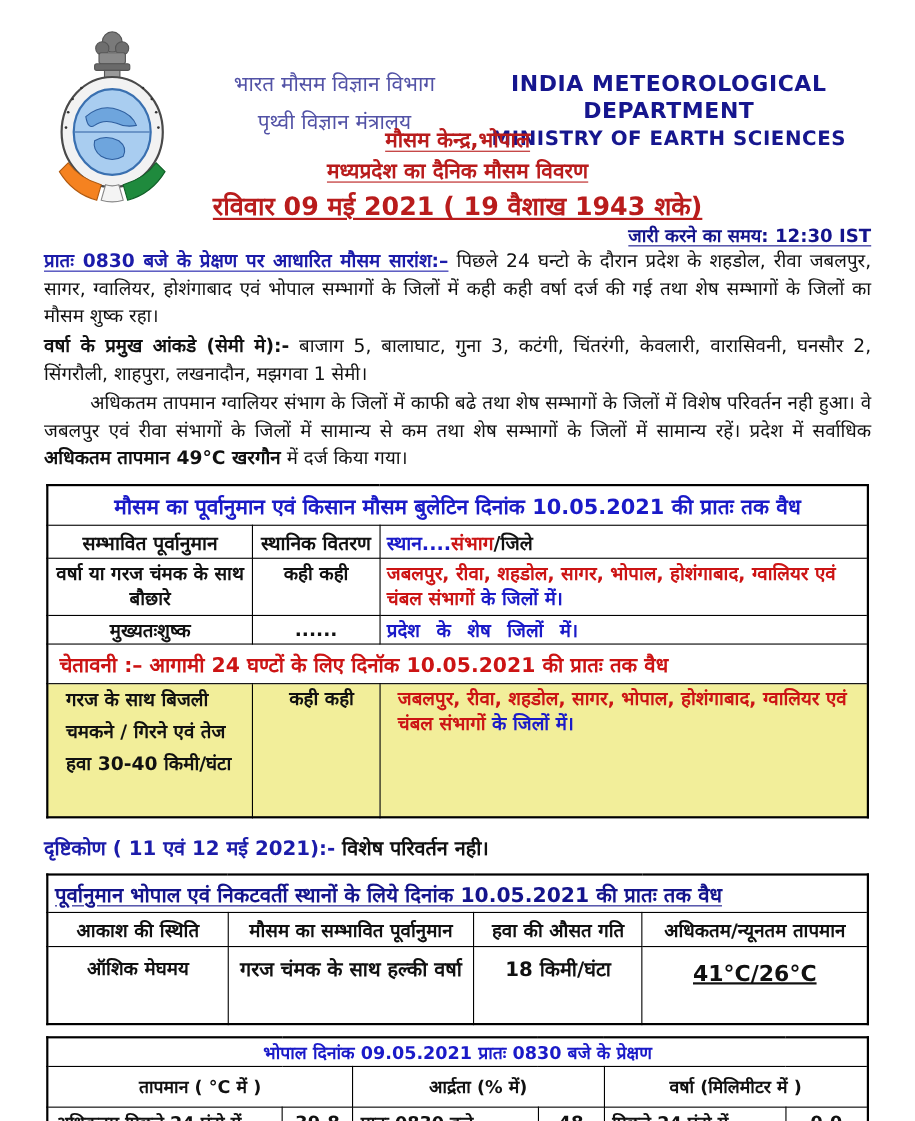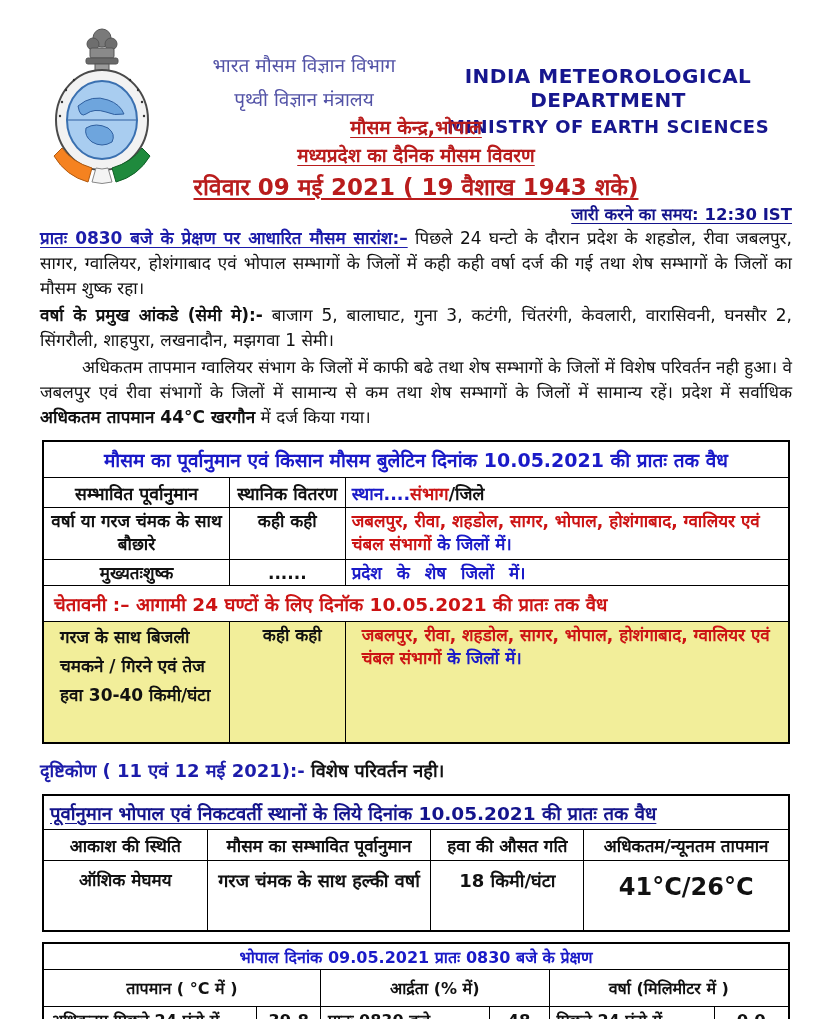--- a/index.html
+++ b/index.html
@@ -8,21 +8,21 @@
     width:832px;height:1019px;
     background:#ffffff;
     overflow:hidden;
     font-family:"DejaVu Sans","Liberation Sans",sans-serif;
     color:#111;
   }
   
   .hdr{position:relative;height:224px;}
   .logo{position:absolute;left:46px;top:24px;width:112px;height:172px;}
   .org-hi{
-    position:absolute;left:168px;top:48px;width:272px;
+    position:absolute;left:168px;top:60px;width:272px;
     text-align:center;color:#5252a6;font-size:19px;line-height:1.8;font-weight:400;
   }
   .org-en{
     position:absolute;left:398px;top:64px;width:420px;
     text-align:center;color:#16168e;font-weight:bold;
   }
   .org-en .l1{font-size:20px;letter-spacing:.5px;}
   .org-en .l2{font-size:18px;letter-spacing:.5px;margin-top:4px;}
   .cline{width:100%;text-align:center;color:#b91c1c;font-weight:bold;}
   .office{position:absolute;top:114px;left:0;font-size:19px;}
@@ -53,21 +53,21 @@
   .vt{vertical-align:top;}
   .wide-words{word-spacing:9px;}
   .warn-title td{color:#cc1414;font-size:18.5px;height:33px;padding-left:10px;}
   .warn-row td{background:#f2ee9a;height:118px;padding-left:16px;}
   .outlook{margin:14px 40px 12px 40px;font-size:18px;font-weight:bold;}
   .outlook .ol-lead{color:#1c1caa;}
   .t2-title td{color:#14148c;font-size:18.5px;text-align:left;height:31px;}
   .t2-title span{text-decoration:underline;text-underline-offset:3px;}
   .t2-cols td{font-size:17px;text-align:center;height:28px;}
   .t2-data td{height:56px;text-align:center;vertical-align:top;padding-top:7px;}
-  .t2-data .temp{font-size:24px;padding-top:12px;}
+  .t2-data .temp{font-size:20px;padding-top:12px;text-decoration:underline;}
   .t3-title td{color:#1a1ac8;font-size:16px;text-align:center;height:23px;}
   .t3-group td{font-size:16.5px;text-align:center;height:34px;}
   .t3 td{font-size:16px;}
   .t3 .lab{text-align:left;padding-left:7px;height:24px;}
   .t3 .val{text-align:center;font-size:16.5px;}
   .gap8{height:8px;}
   .gap10{height:10px;}
 </style>
 </head>
 <body>
@@ -130,21 +130,21 @@
   </div>
 
   <div class="paras">
     <p class="para">
       <span class="lead-blue">प्रातः 0830 बजे के प्रेक्षण पर आधारित मौसम सारांश:–</span><span> पिछले 24 घन्टो के दौरान प्रदेश के शहडोल, रीवा जबलपुर, सागर, ग्वालियर, होशंगाबाद एवं भोपाल सम्भागों के जिलों में कही कही वर्षा दर्ज की गई तथा शेष सम्भागों के जिलों का मौसम शुष्क रहा।</span>
     </p>
     <p class="para">
       <span class="lead-black">वर्षा के प्रमुख आंकडे (सेमी मे):-</span><span> बाजाग 5, बालाघाट, गुना 3, कटंगी, चिंतरंगी, केवलारी, वारासिवनी, घनसौर 2, सिंगरौली, शाहपुरा, लखनादौन, मझगवा 1 सेमी।</span>
     </p>
     <p class="para indent">
-      <span>अधिकतम तापमान ग्वालियर संभाग के जिलों में काफी बढे तथा शेष सम्भागों के जिलों में विशेष परिवर्तन नही हुआ। वे जबलपुर एवं रीवा संभागों के जिलों में सामान्य से कम तथा शेष सम्भागों के जिलों में सामान्य रहें। प्रदेश में सर्वाधिक </span><span class="b">अधिकतम तापमान 44°C खरगौन</span><span> में दर्ज किया गया।</span>
+      <span>अधिकतम तापमान ग्वालियर संभाग के जिलों में काफी बढे तथा शेष सम्भागों के जिलों में विशेष परिवर्तन नही हुआ। वे जबलपुर एवं रीवा संभागों के जिलों में सामान्य से कम तथा शेष सम्भागों के जिलों में सामान्य रहें। प्रदेश में सर्वाधिक </span><span class="b">अधिकतम तापमान 49°C खरगौन</span><span> में दर्ज किया गया।</span>
     </p>
   </div>
 
   <div class="gap8"></div>
 
   <table>
     <colgroup>
         <col style="width:25%">
         <col style="width:15.5%">
         <col style="width:59.5%">

